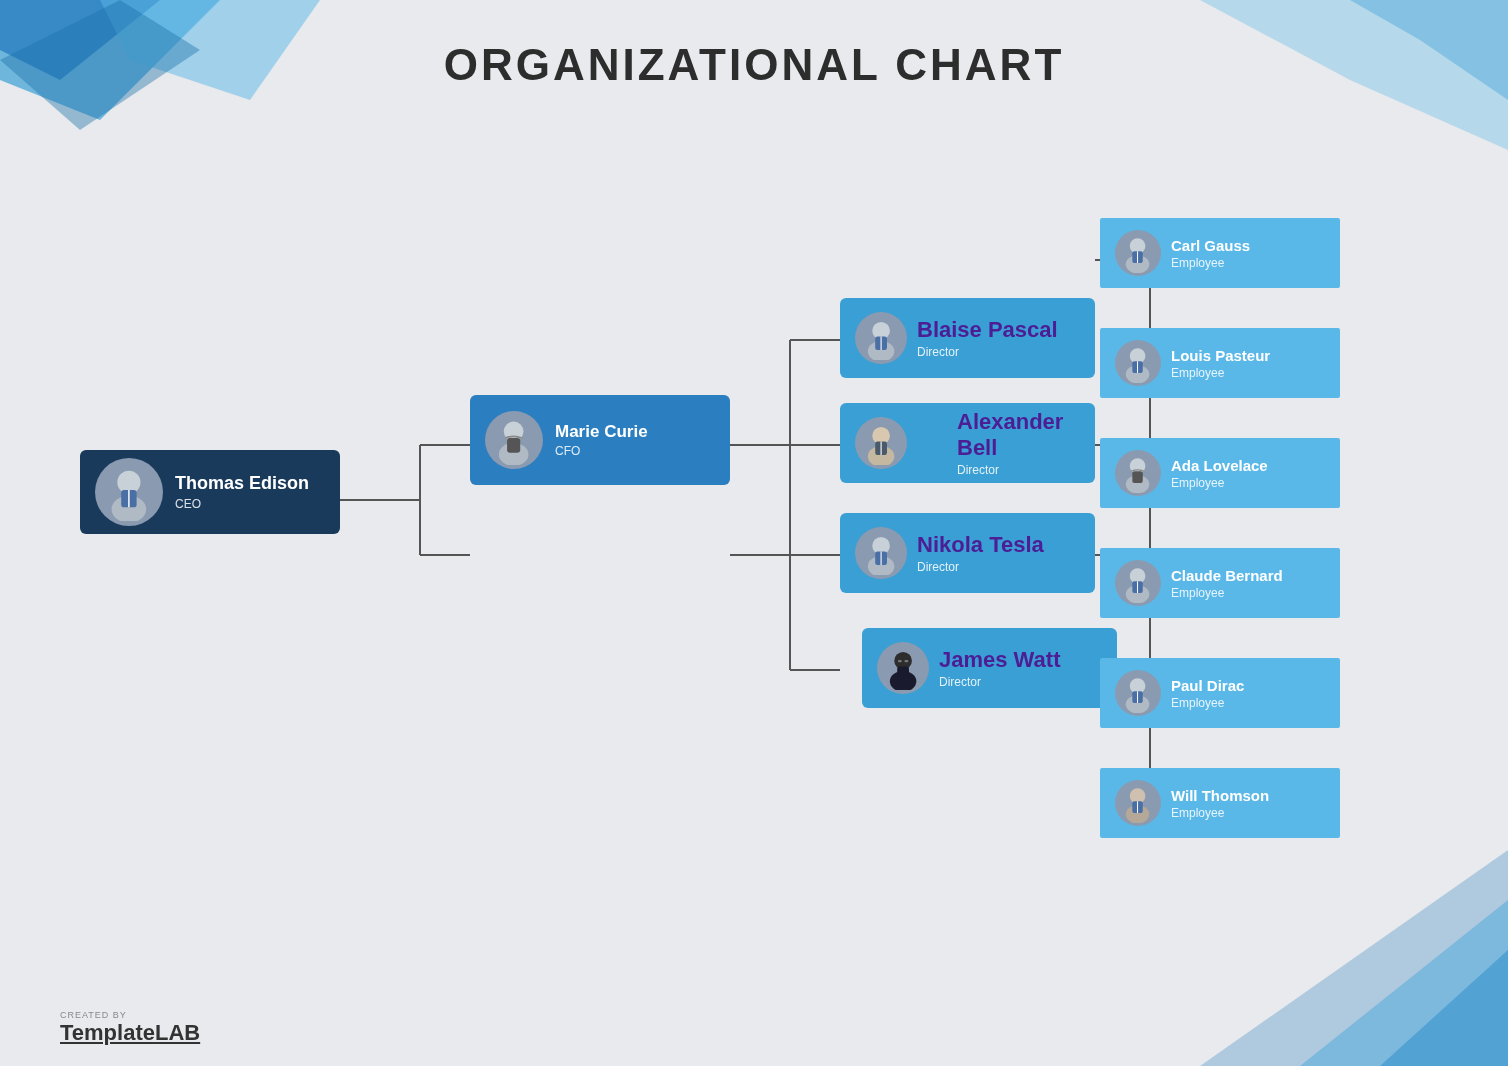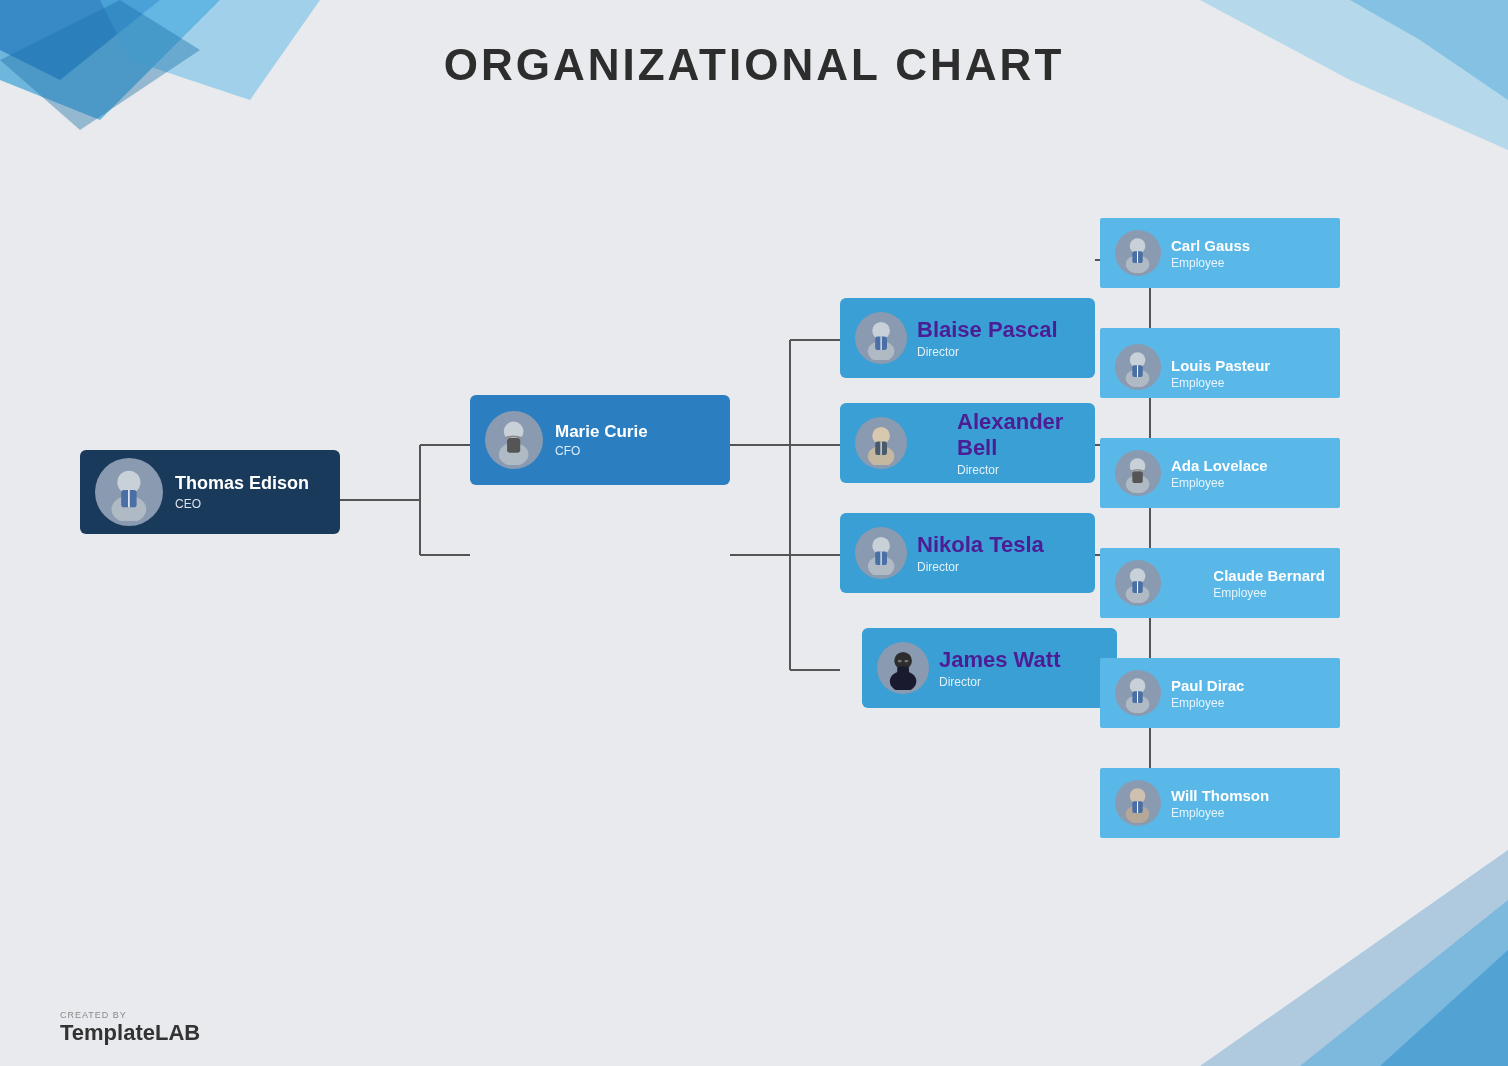--- a/index.html
+++ b/index.html
@@ -165,20 +165,21 @@
     .branding-created {
       font-size: 9px;
       color: #888;
       text-transform: uppercase;
       letter-spacing: 1px;
     }
     .branding-name {
       font-size: 22px;
       font-weight: 400;
       color: #333;
+      text-decoration: underline;
     }
     .branding-name span {
       font-weight: 700;
       color: #333;
     }
     .branding-lab {
       color: #e03030;
     }
 
     
@@ -357,21 +358,21 @@
           <rect x="22" y="28" width="16" height="18" rx="3" fill="#4a6fa5"></rect>
           <line x1="30" y1="28" x2="30" y2="46" stroke="white" stroke-width="1.5"></line>
         </svg>
       </div>
       <div>
         <div style="font-size:15px;font-weight:600;color:white;">Carl Gauss</div>
         <div class="card-role">Employee</div>
       </div>
     </div>
 
-    <div class="card-level4" style="top:228px; left:1050px; background:#5ab8e8;align-items:flex-end;">
+    <div class="card-level4" style="top:228px; left:1050px; background:#5ab8e8;">
       <div class="avatar-xs" style="width:46px;height:46px;">
         <svg viewBox="0 0 60 60" xmlns="http://www.w3.org/2000/svg" style="width:85%;height:85%">
           <circle cx="30" cy="20" r="12" fill="#c8d0d8"></circle>
           <ellipse cx="30" cy="48" rx="18" ry="14" fill="#b0bac5"></ellipse>
           <rect x="22" y="28" width="16" height="18" rx="3" fill="#4a6fa5"></rect>
           <line x1="30" y1="28" x2="30" y2="46" stroke="white" stroke-width="1.5"></line>
         </svg>
       </div>
       <div>
         <div style="font-size:15px;font-weight:600;color:white;">Louis Pasteur</div>
@@ -387,21 +388,21 @@
           <rect x="22" y="28" width="16" height="18" rx="3" fill="#555"></rect>
           <path d="M20 28 Q30 24 40 28" stroke="#888" stroke-width="2" fill="none"></path>
         </svg>
       </div>
       <div>
         <div style="font-size:15px;font-weight:600;color:white;">Ada Lovelace</div>
         <div class="card-role">Employee</div>
       </div>
     </div>
 
-    <div class="card-level4" style="top:448px; left:1050px; background:#5ab8e8;justify-content:space-between;">
+    <div class="card-level4" style="top:448px; left:1050px; background:#5ab8e8;">
       <div class="avatar-xs" style="width:46px;height:46px;">
         <svg viewBox="0 0 60 60" xmlns="http://www.w3.org/2000/svg" style="width:85%;height:85%">
           <circle cx="30" cy="20" r="12" fill="#c8d0d8"></circle>
           <ellipse cx="30" cy="48" rx="18" ry="14" fill="#b0bac5"></ellipse>
           <rect x="22" y="28" width="16" height="18" rx="3" fill="#4a6fa5"></rect>
           <line x1="30" y1="28" x2="30" y2="46" stroke="white" stroke-width="1.5"></line>
         </svg>
       </div>
       <div>
         <div style="font-size:15px;font-weight:600;color:white;">Claude Bernard</div>

